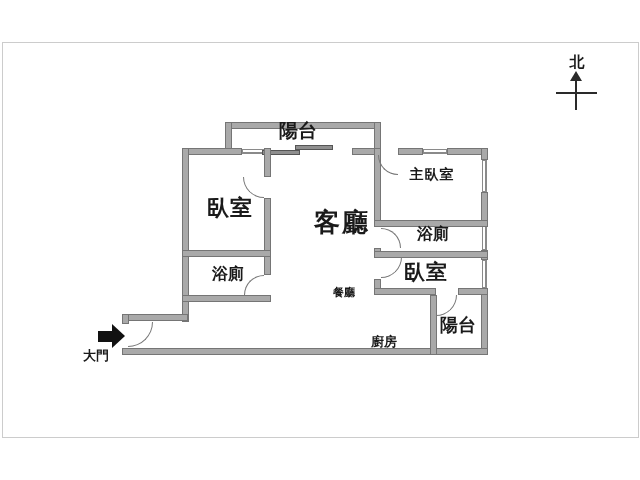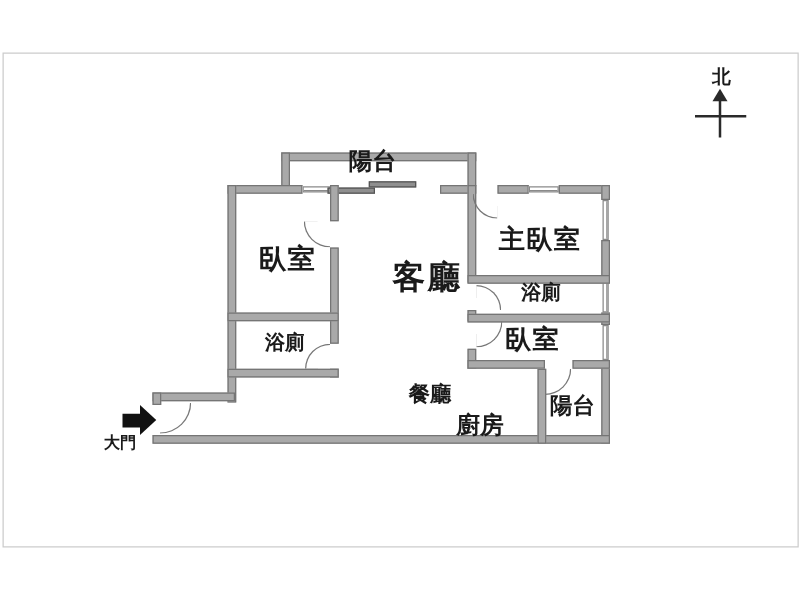--- a/index.html
+++ b/index.html
@@ -113,26 +113,26 @@
   <div class="arc arc-nw" style="left:244px;top:275px;width:20px;height:20px;"></div>
   <div class="arc arc-sw" style="left:378px;top:155px;width:20px;height:20px;"></div>
   <div class="arc arc-ne" style="left:381px;top:228px;width:20px;height:20px;"></div>
   <div class="arc arc-se" style="left:381px;top:257px;width:21px;height:21px;"></div>
   <div class="arc arc-se" style="left:436px;top:295px;width:21px;height:21px;"></div>
   <div class="arc arc-se" style="left:128px;top:322px;width:25px;height:25px;"></div>
 
   <div class="lbl" style="left:298px;top:130px;font-size:19px;">陽台</div>
   <div class="lbl" style="left:230px;top:208px;font-size:22px;letter-spacing:1px;">臥室</div>
   <div class="lbl" style="left:342px;top:222px;font-size:26px;letter-spacing:2px;">客廳</div>
-  <div class="lbl" style="left:432px;top:192px;font-size:21px;letter-spacing:1px;">主臥室</div>
+  <div class="lbl" style="left:432px;top:174px;font-size:14px;letter-spacing:1px;">主臥室</div>
   <div class="lbl" style="left:433px;top:234px;font-size:16px;">浴廁</div>
   <div class="lbl" style="left:426px;top:272px;font-size:21px;letter-spacing:1px;">臥室</div>
   <div class="lbl" style="left:228px;top:274px;font-size:16px;">浴廁</div>
-  <div class="lbl" style="left:344px;top:316px;font-size:17px;">餐廳</div>
-  <div class="lbl" style="left:384px;top:341px;font-size:19px;">廚房</div>
+  <div class="lbl" style="left:344px;top:292px;font-size:11px;">餐廳</div>
+  <div class="lbl" style="left:384px;top:341px;font-size:13px;">廚房</div>
   <div class="lbl" style="left:458px;top:325px;font-size:18px;">陽台</div>
 
   <div id="entry-arrow-tail"></div>
   <div id="entry-arrow-head"></div>
   <div class="lbl" style="left:96px;top:355px;font-size:13px;">大門</div>
 
   <div class="lbl" style="left:577px;top:62px;font-size:15px;">北</div>
   <div id="compass-head"></div>
   <div id="compass-line"></div>
   <div id="compass-cross"></div>

